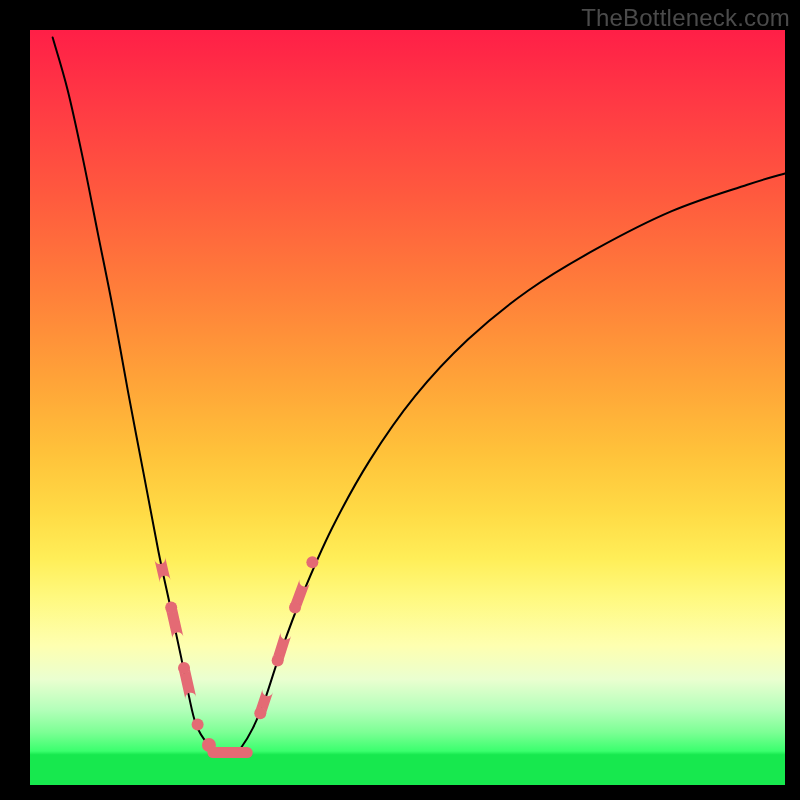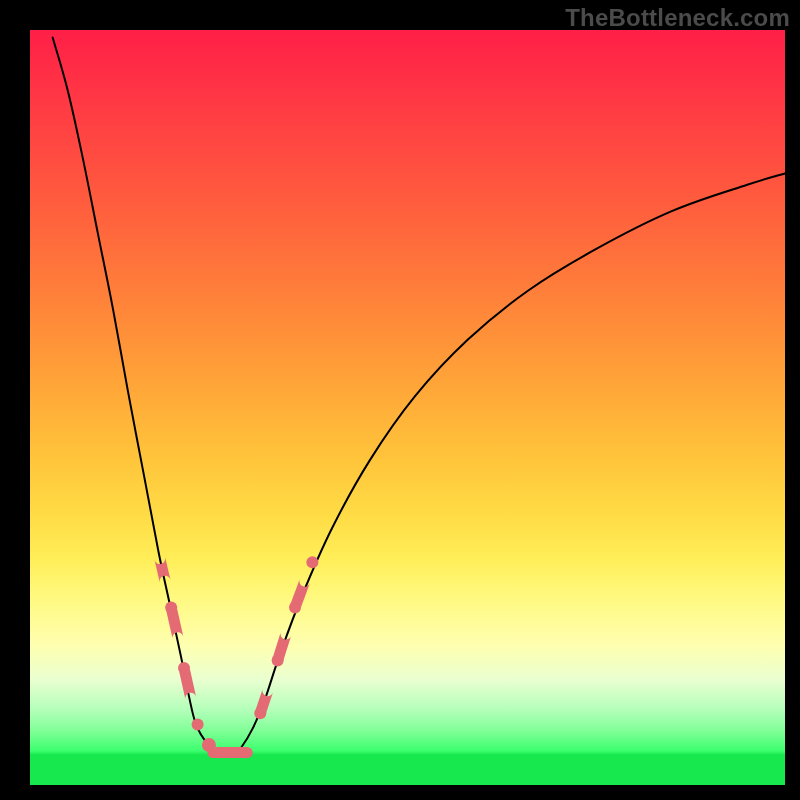--- a/index.html
+++ b/index.html
@@ -42,21 +42,21 @@
       #17e84e 96.0%,
       #17e84e 100%
     );
   }
   .watermark {
     position: absolute;
     top: 4px;
     right: 10px;
     color: #4b4b4b;
     font-size: 24px;
-    font-weight: 700;
+    font-weight: 400;
     letter-spacing: 0.2px;
     user-select: none;
   }
   svg.curves {
     position: absolute;
     left: 0;
     top: 0;
     width: 755px;
     height: 755px;
     overflow: visible;

